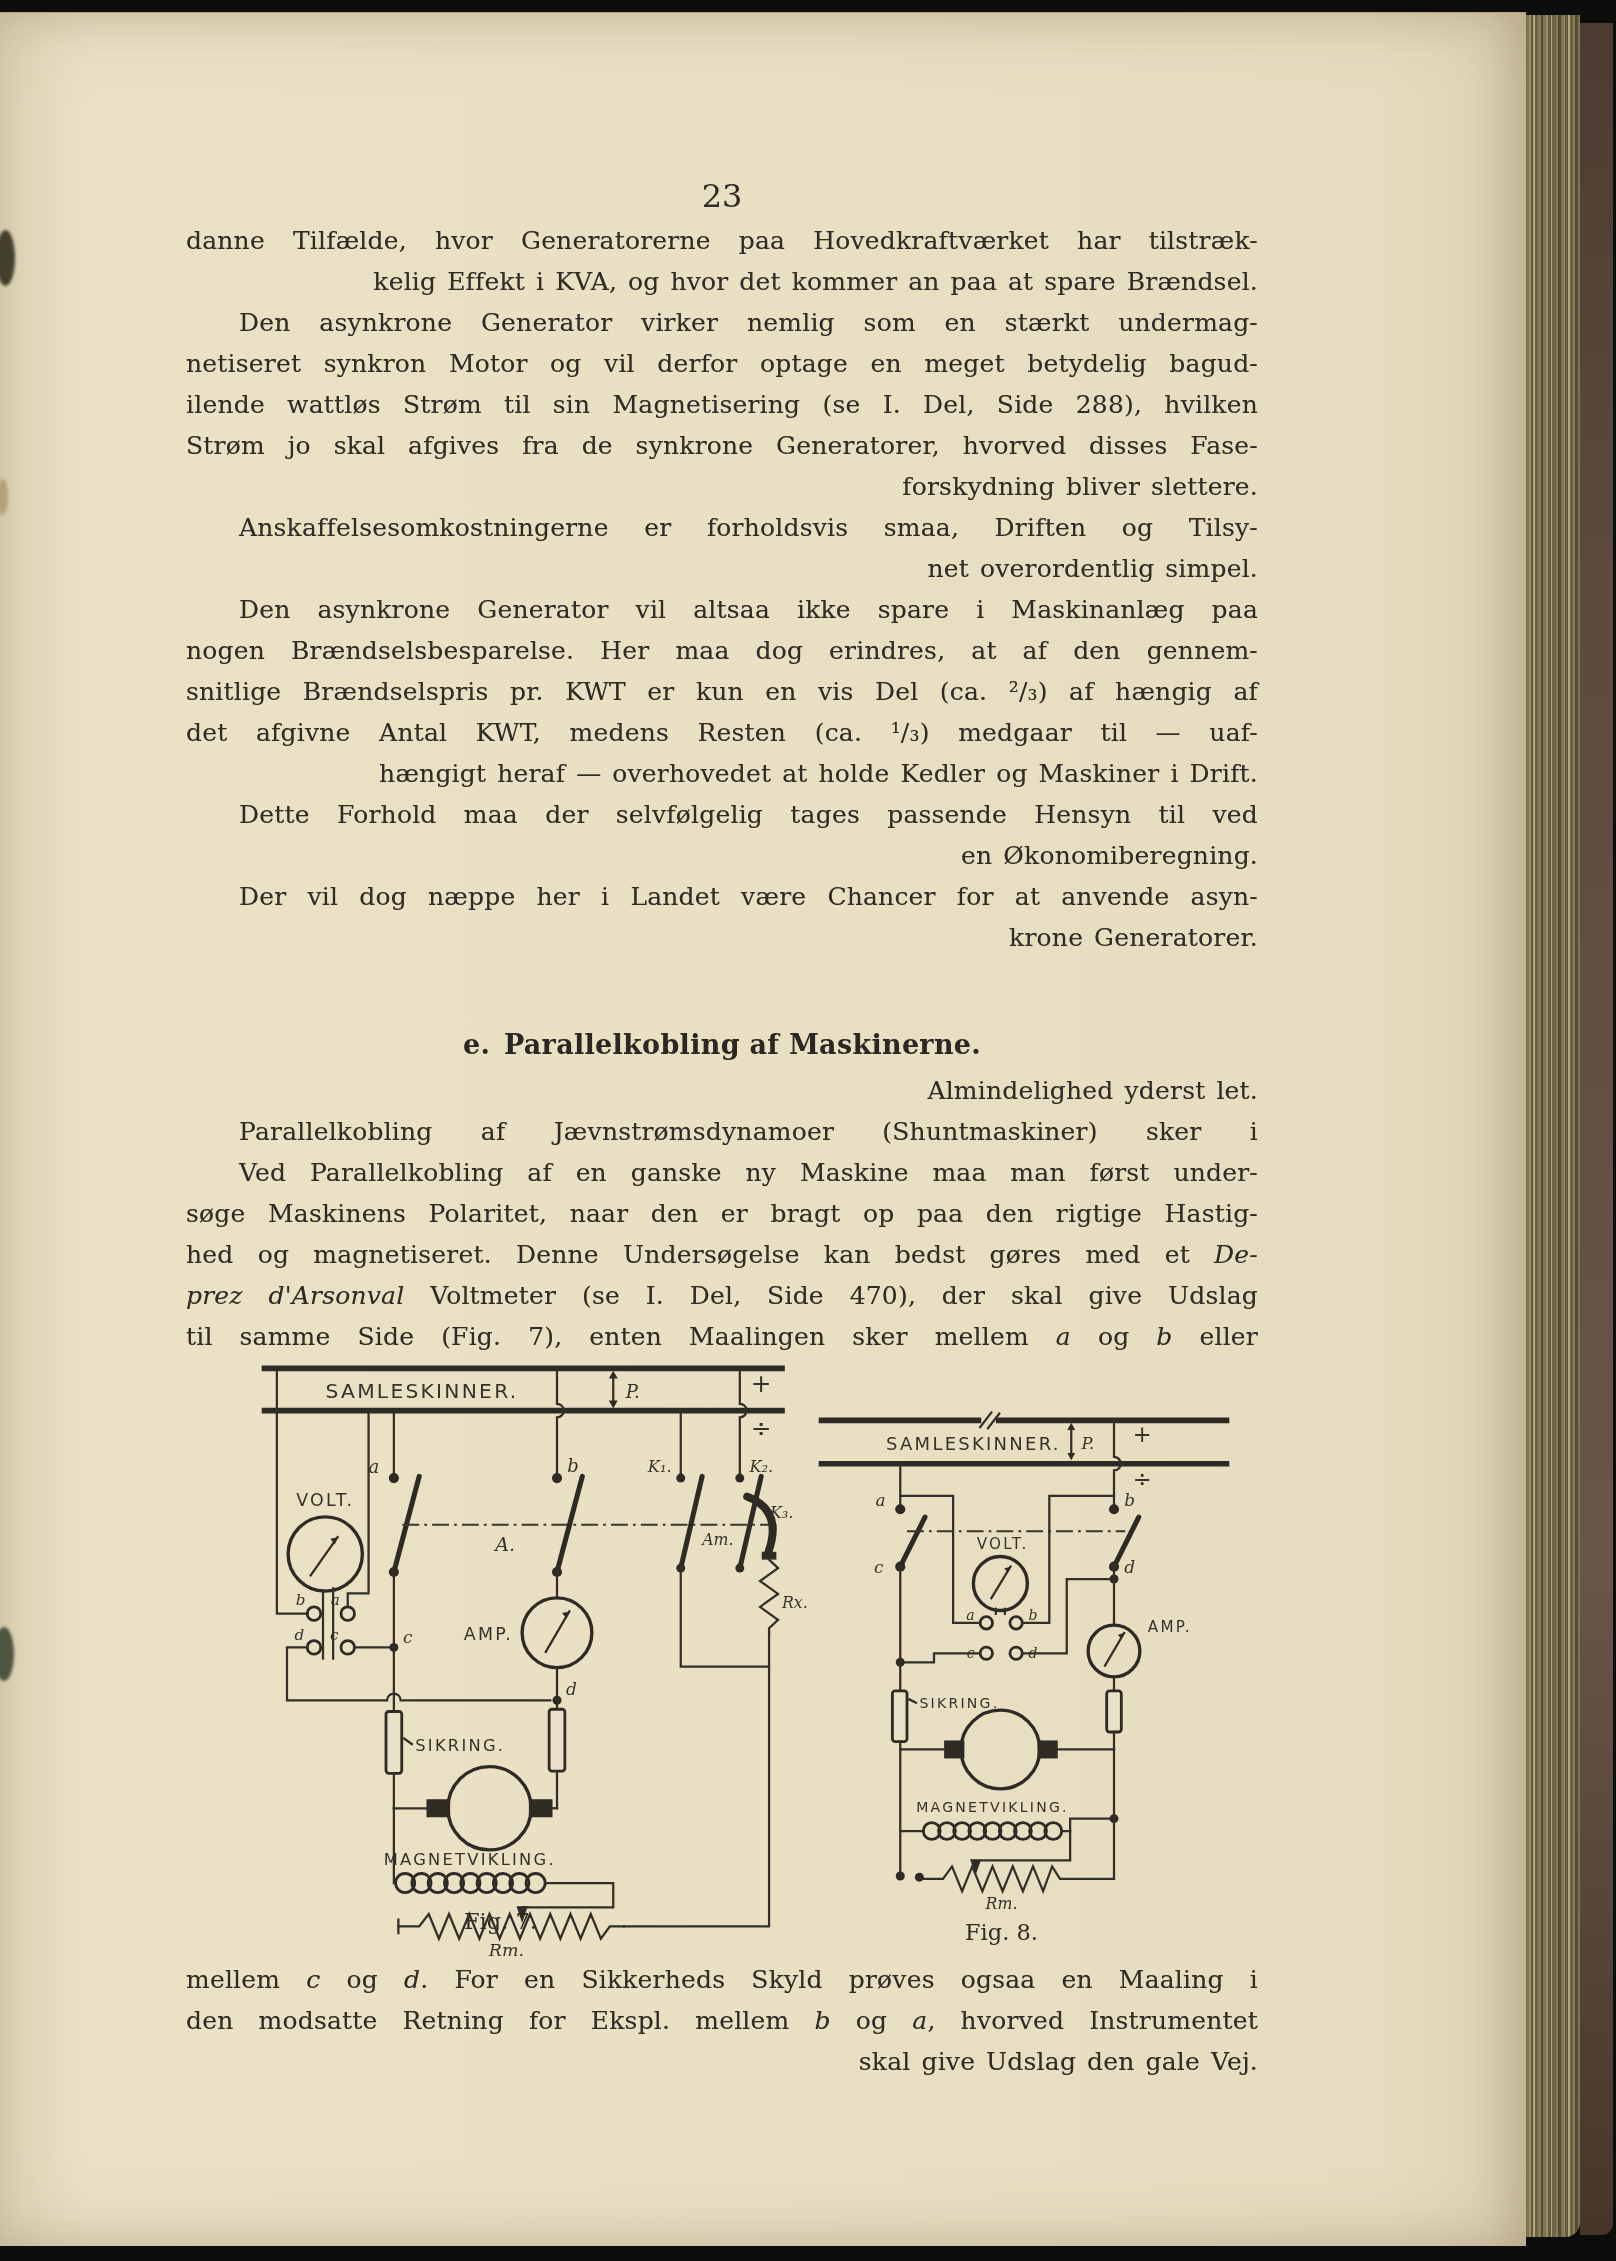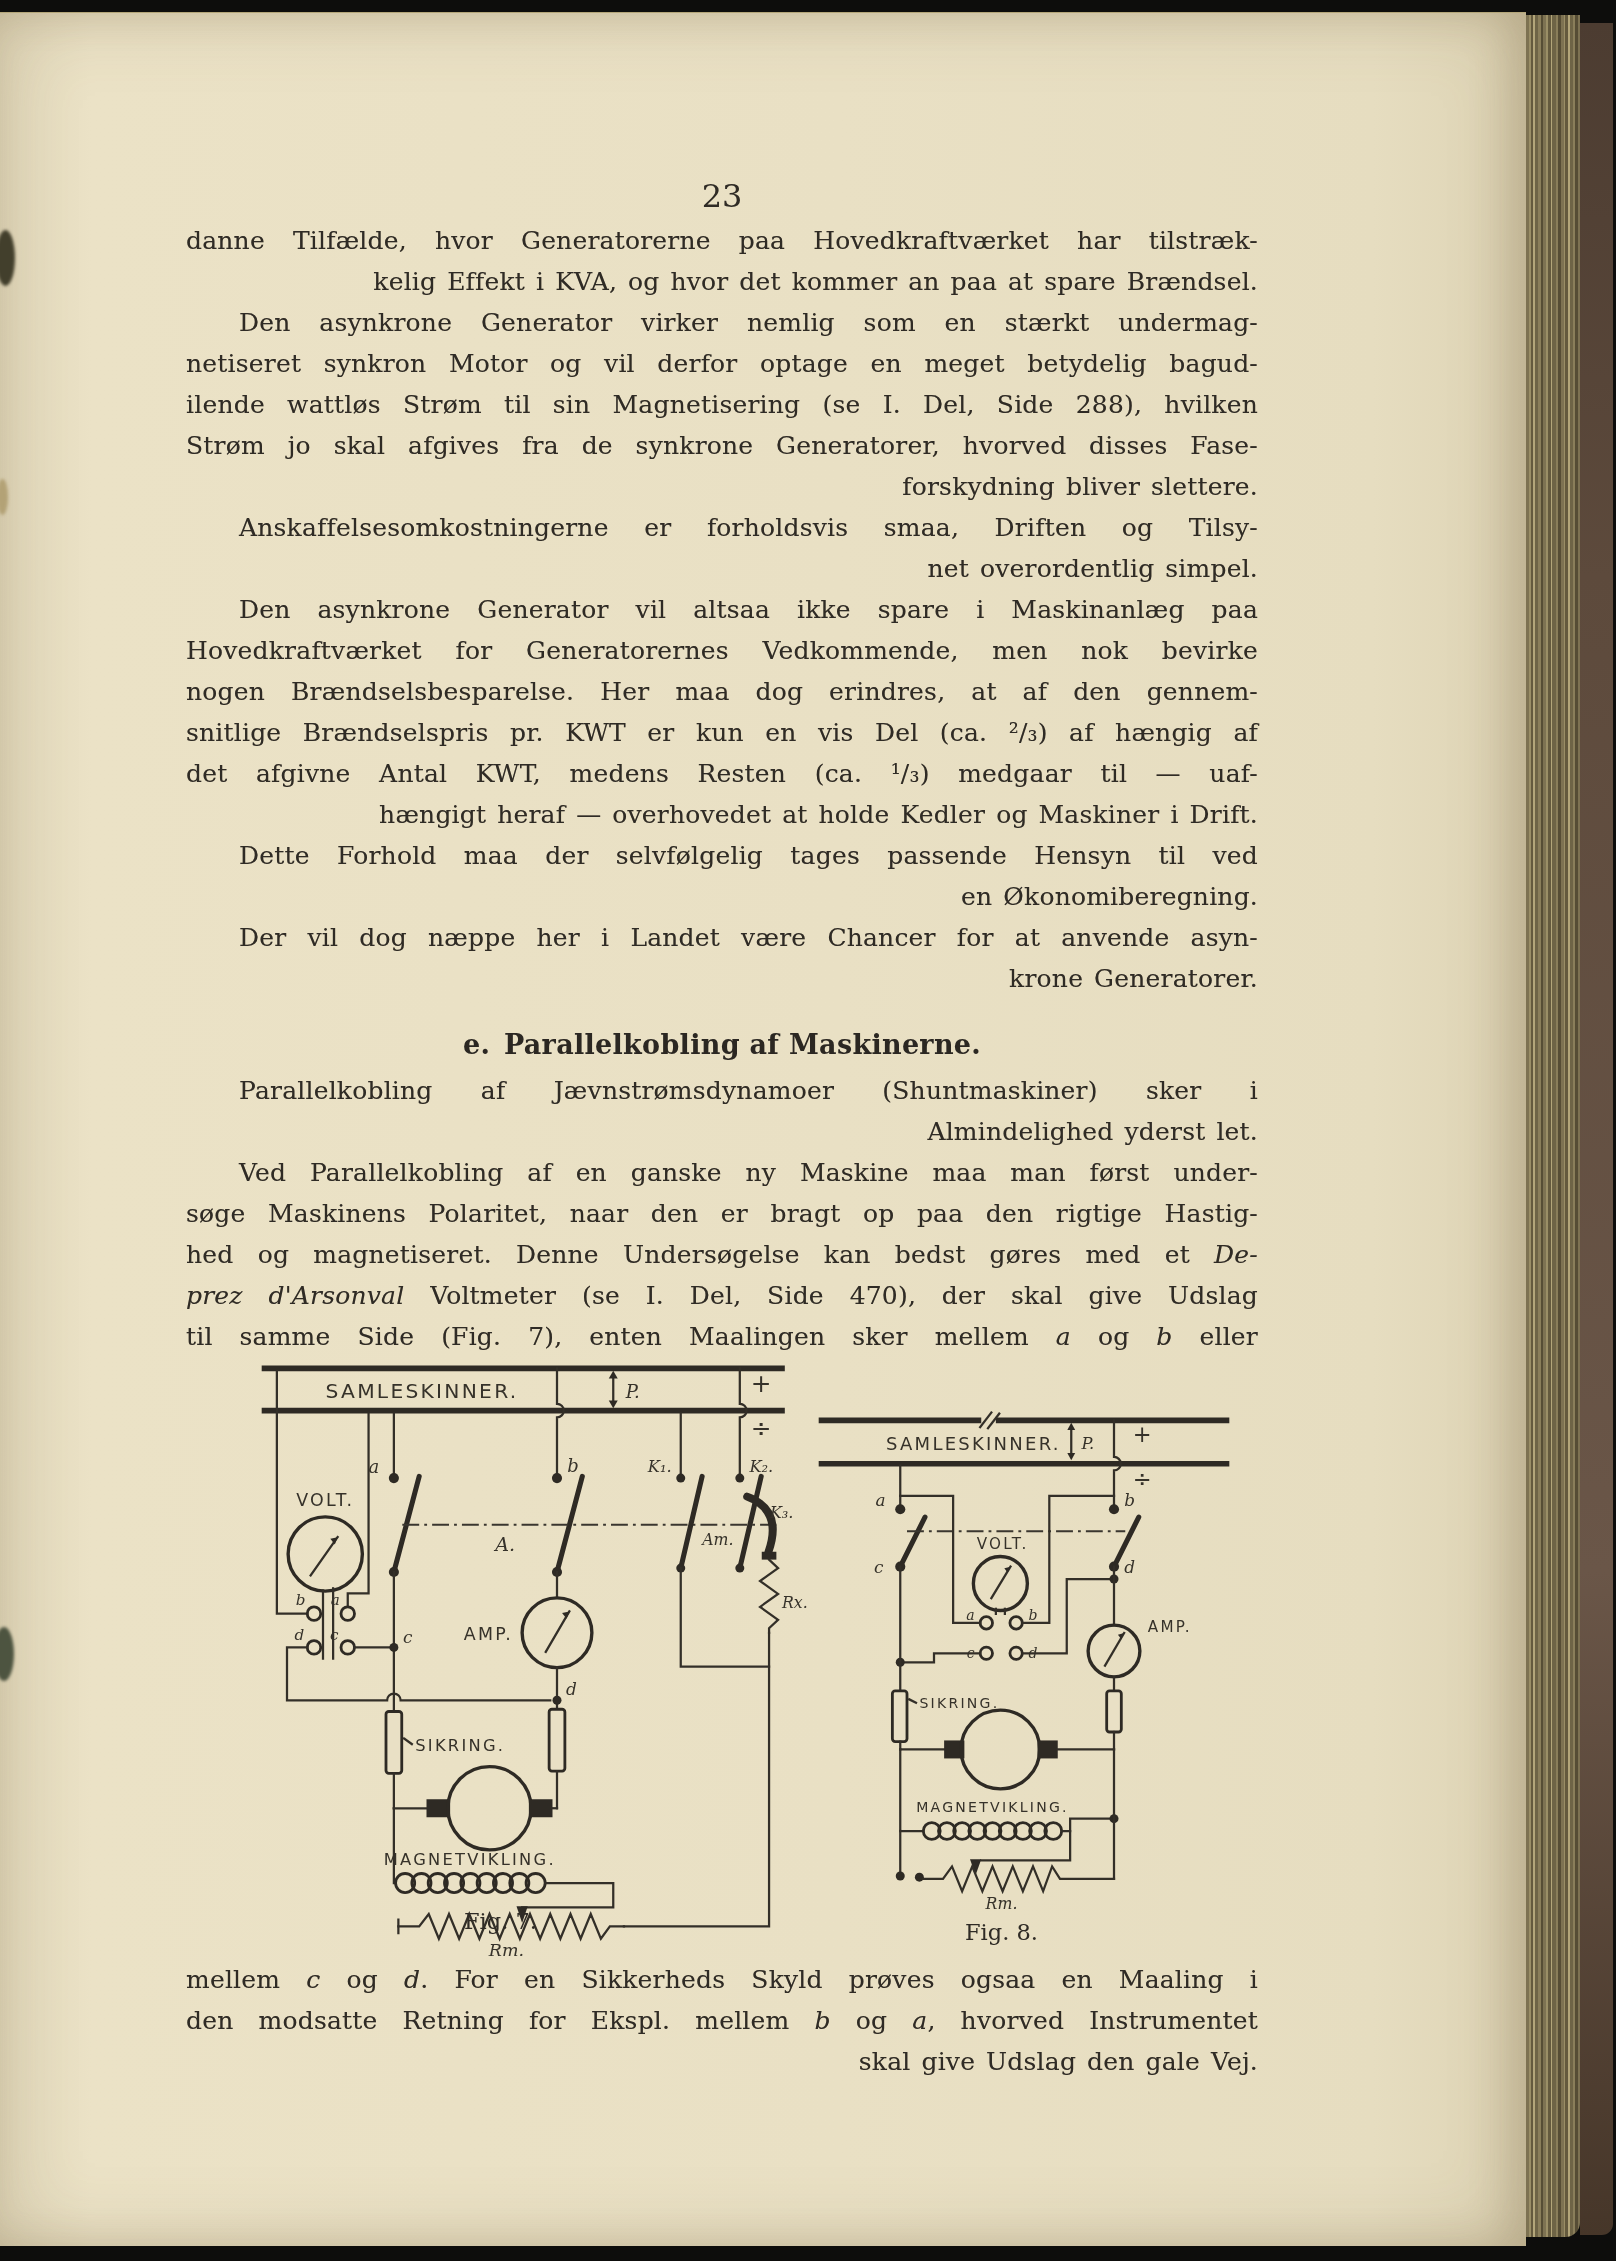--- a/index.html
+++ b/index.html
@@ -66,36 +66,35 @@
       <div class="line j">danne Tilfælde, hvor Generatorerne paa Hovedkraftværket har tilstræk-</div>
       <div class="line l">kelig Effekt i KVA, og hvor det kommer an paa at spare Brændsel.</div>
       <div class="line ji">Den asynkrone Generator virker nemlig som en stærkt undermag-</div>
       <div class="line j">netiseret synkron Motor og vil derfor optage en meget betydelig bagud-</div>
       <div class="line j">ilende wattløs Strøm til sin Magnetisering (se I. Del, Side 288), hvilken</div>
       <div class="line j">Strøm jo skal afgives fra de synkrone Generatorer, hvorved disses Fase-</div>
       <div class="line l">forskydning bliver slettere.</div>
       <div class="line ji">Anskaffelsesomkostningerne er forholdsvis smaa, Driften og Tilsy-</div>
       <div class="line l">net overordentlig simpel.</div>
       <div class="line ji">Den asynkrone Generator vil altsaa ikke spare i Maskinanlæg paa</div>
-      <div class="line j">Hovedkraftværket for Generatorernes Vedkommende, men nok bevirke</div>
       <div class="line j">nogen Brændselsbesparelse.  Her maa dog erindres, at af den gennem-</div>
       <div class="line j">snitlige Brændselspris pr. KWT er kun en vis Del (ca. ²/₃) af hængig af</div>
       <div class="line j">det afgivne Antal KWT, medens Resten (ca. ¹/₃) medgaar til — uaf-</div>
       <div class="line l">hængigt heraf — overhovedet at holde Kedler og Maskiner i Drift.</div>
       <div class="line ji">Dette Forhold maa der selvfølgelig tages passende Hensyn til ved</div>
       <div class="line l">en Økonomiberegning.</div>
       <div class="line ji">Der vil dog næppe her i Landet være Chancer for at anvende asyn-</div>
       <div class="line l">krone Generatorer.</div>
     </div>
 
   <div id="heading">e. Parallelkobling af Maskinerne.</div>
 
   <div id="block2" class="textblock">
+      <div class="line l">Almindelighed yderst let.</div>
       <div class="line ji">Parallelkobling af Jævnstrømsdynamoer (Shuntmaskiner) sker i</div>
-      <div class="line l">Almindelighed yderst let.</div>
       <div class="line ji">Ved Parallelkobling af en ganske ny Maskine maa man først under-</div>
       <div class="line j">søge Maskinens Polaritet, naar den er bragt op paa den rigtige Hastig-</div>
       <div class="line j">hed og magnetiseret.  Denne Undersøgelse kan bedst gøres med et <i>De-</i></div>
       <div class="line j"><i>prez d'Arsonval</i> Voltmeter (se I. Del, Side 470), der skal give Udslag</div>
       <div class="line j">til samme Side (Fig. 7), enten Maalingen sker mellem <i>a</i> og <i>b</i> eller</div>
     </div>
 
   <svg id="fig7" style="left:253px;top:1316px;width:563px;height:630px" viewBox="0 0 1000 1120">
 
     <line class="bus" x1="15" y1="70" x2="945" y2="70"></line>

